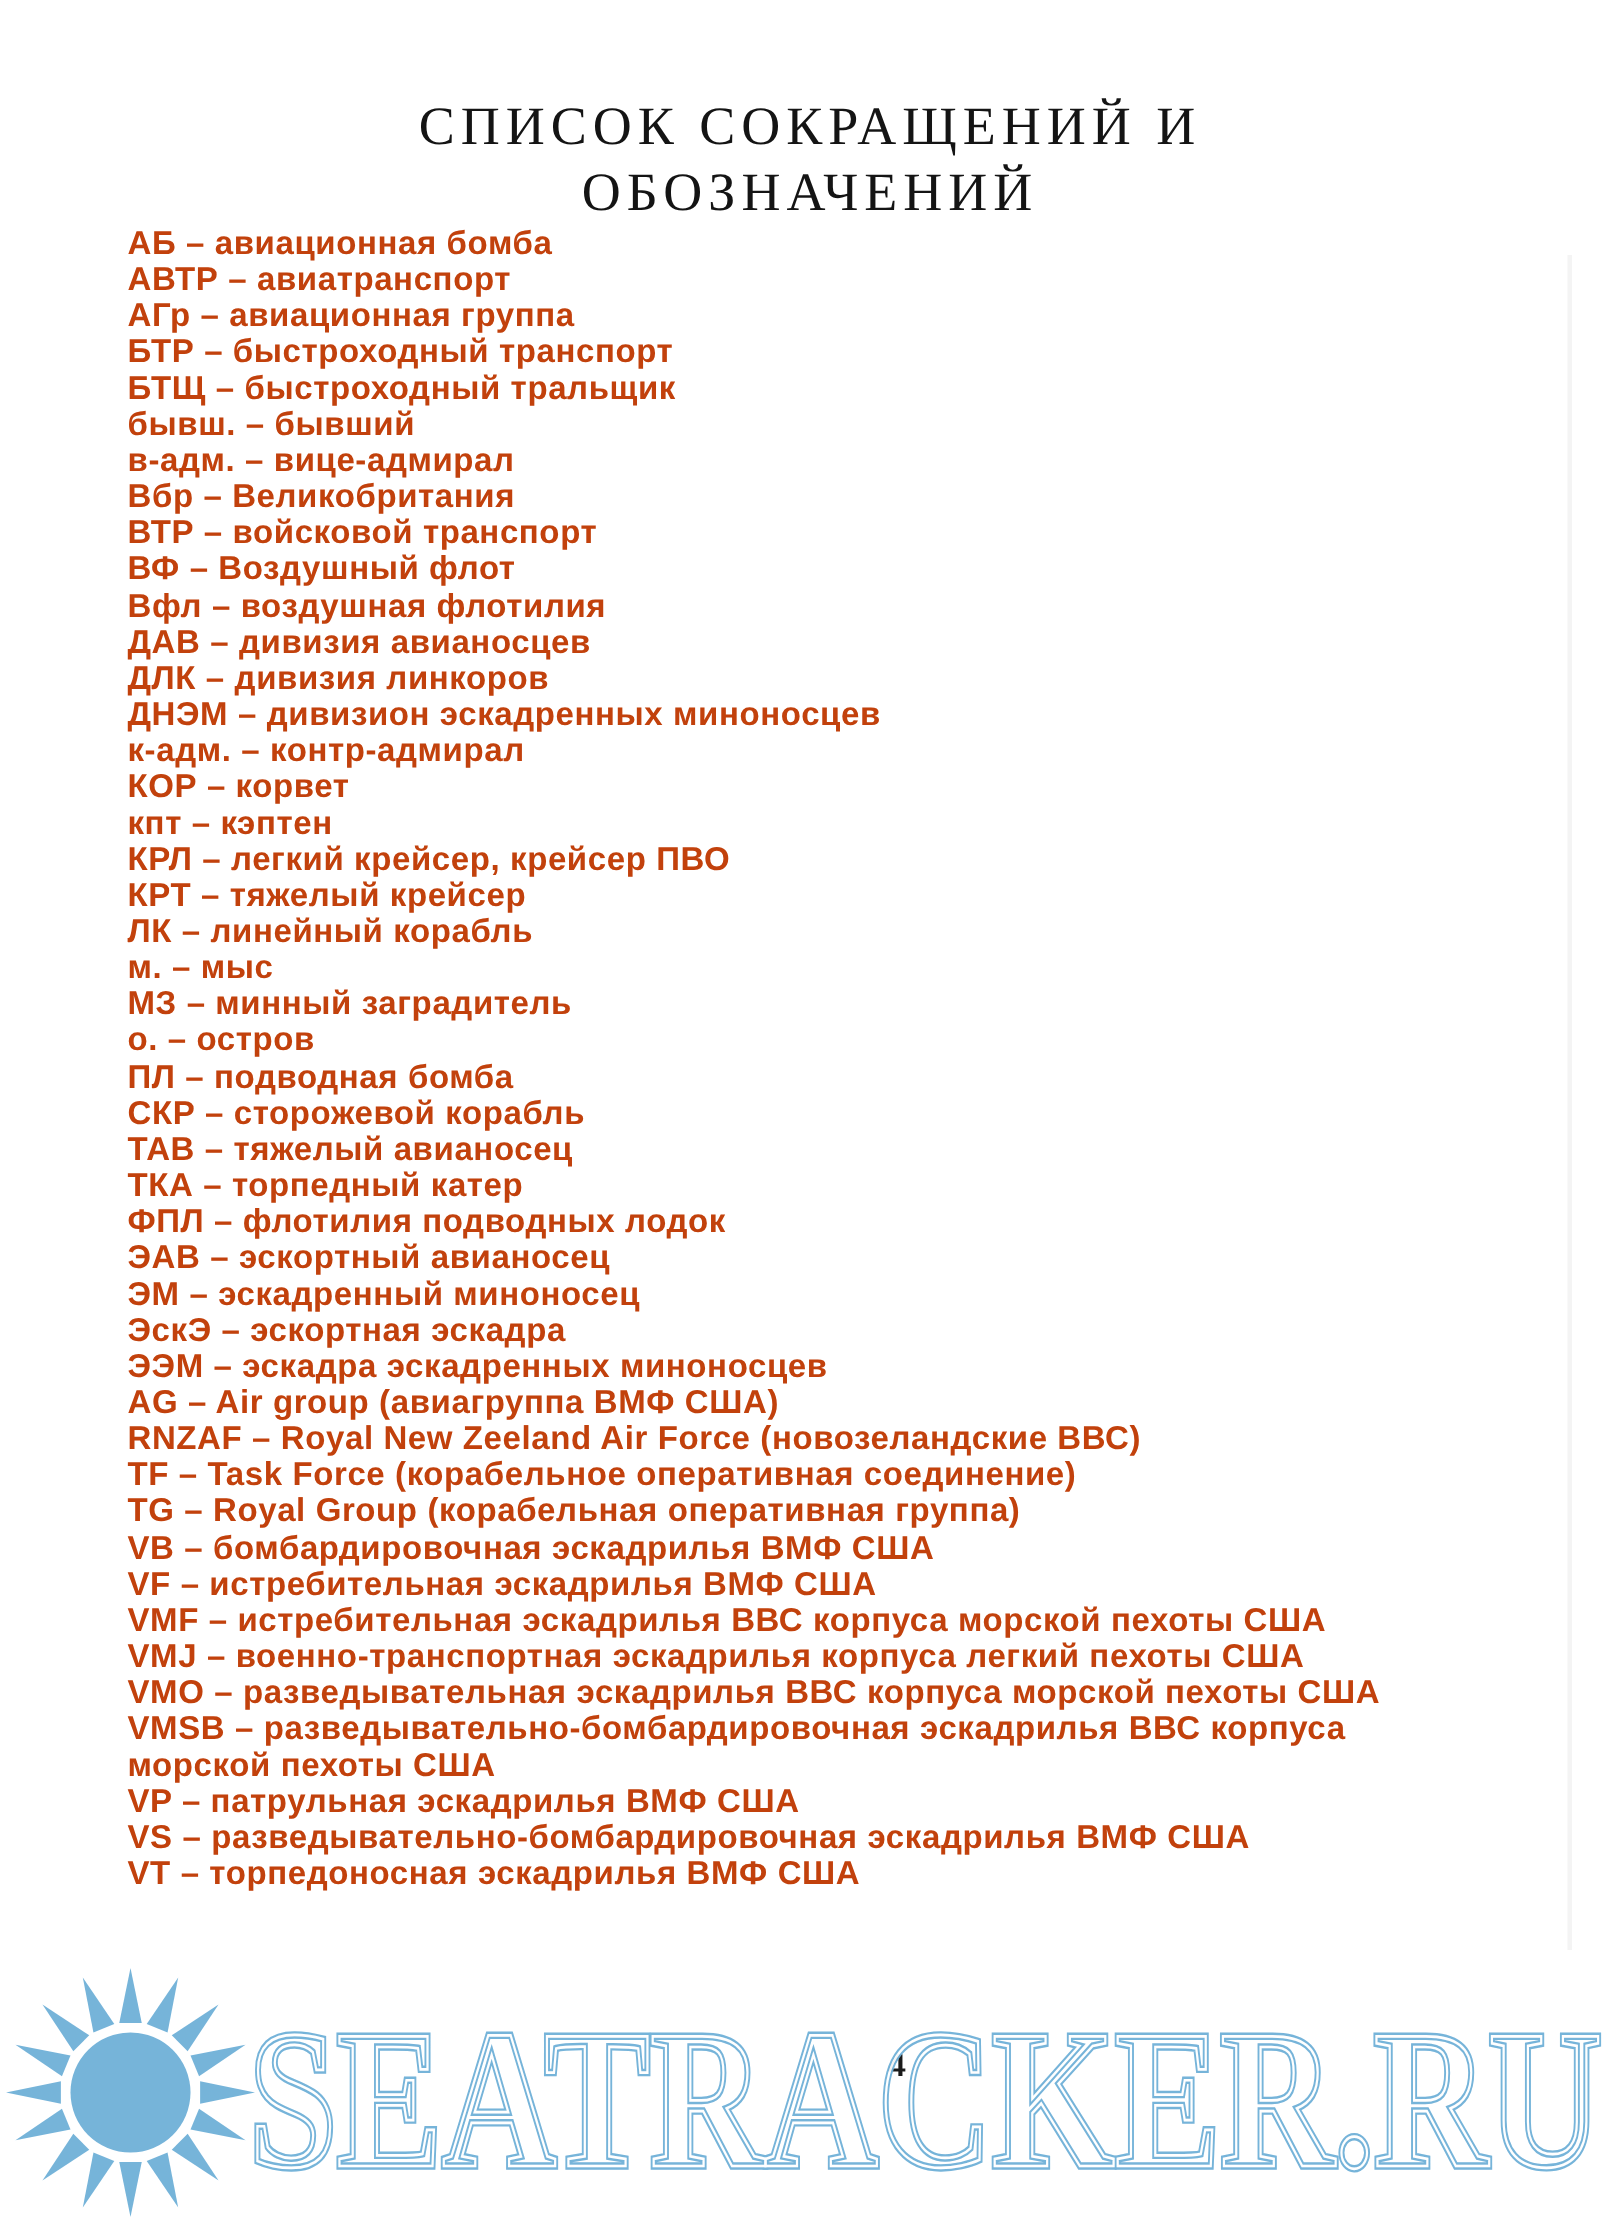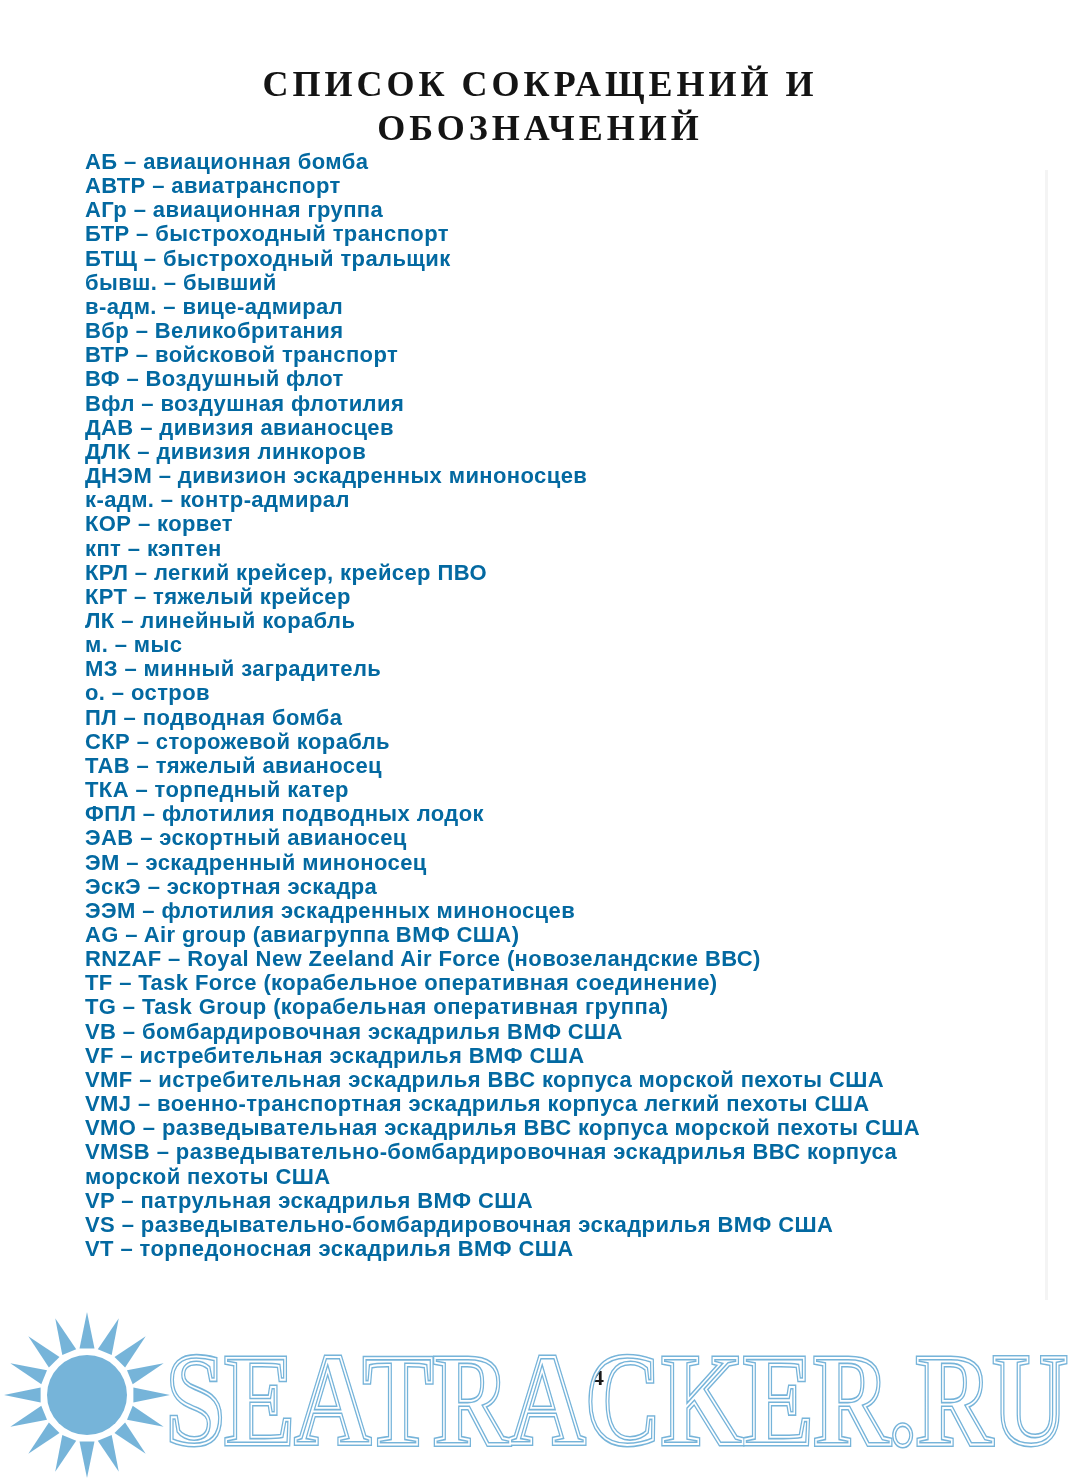--- a/index.html
+++ b/index.html
@@ -12,34 +12,34 @@
     overflow:hidden;
     font-family:"Liberation Sans", sans-serif;
     color:#161616;
   }
   .title {
     position:absolute;
     top:62px; left:0; width:100%;
     text-align:center;
     font-family:"Liberation Serif", serif;
     font-size:36px;
-    font-weight:bold;
+    font-weight:normal;
     letter-spacing:4px;
     line-height:44px;
     color:#141414;
   }
   .abbr-list {
     position:absolute;
     left:85px; top:150px;
     width:960px;
     font-size:22px;
     line-height:24.15px;
     letter-spacing:0.4px;
     font-weight:600;
-    color:#0369a1;
+    color:#c2410c;
   }
   .abbr-row { white-space:pre-wrap; }
   .page-number {
     position:absolute;
     left:592px; top:1366px;
     font-size:21px;
     font-weight:600;
     z-index:1;
     color:#1a1a1a;
   }
@@ -106,25 +106,25 @@
       <div class="abbr-row">МЗ – минный заградитель</div>
       <div class="abbr-row">о. – остров</div>
       <div class="abbr-row">ПЛ – подводная бомба</div>
       <div class="abbr-row">СКР – сторожевой корабль</div>
       <div class="abbr-row">ТАВ – тяжелый авианосец</div>
       <div class="abbr-row">ТКА – торпедный катер</div>
       <div class="abbr-row">ФПЛ – флотилия подводных лодок</div>
       <div class="abbr-row">ЭАВ – эскортный авианосец</div>
       <div class="abbr-row">ЭМ – эскадренный миноносец</div>
       <div class="abbr-row">ЭскЭ – эскортная эскадра</div>
-      <div class="abbr-row">ЭЭМ – флотилия эскадренных миноносцев</div>
+      <div class="abbr-row">ЭЭМ – эскадра эскадренных миноносцев</div>
       <div class="abbr-row">AG – Air group (авиагруппа ВМФ США)</div>
       <div class="abbr-row">RNZAF – Royal New Zeeland Air Force (новозеландские ВВС)</div>
       <div class="abbr-row">TF – Task Force (корабельное оперативная соединение)</div>
-      <div class="abbr-row">TG – Task Group (корабельная оперативная группа)</div>
+      <div class="abbr-row">TG – Royal Group (корабельная оперативная группа)</div>
       <div class="abbr-row">VB – бомбардировочная эскадрилья ВМФ США</div>
       <div class="abbr-row">VF – истребительная эскадрилья ВМФ США</div>
       <div class="abbr-row">VMF – истребительная эскадрилья ВВС корпуса морской пехоты США</div>
       <div class="abbr-row">VMJ – военно-транспортная эскадрилья корпуса легкий пехоты США</div>
       <div class="abbr-row">VMO – разведывательная эскадрилья ВВС корпуса морской пехоты США</div>
       <div class="abbr-row">VMSB – разведывательно-бомбардировочная эскадрилья ВВС корпуса
 морской пехоты США</div>
       <div class="abbr-row">VP – патрульная эскадрилья ВМФ США</div>
       <div class="abbr-row">VS – разведывательно-бомбардировочная эскадрилья ВМФ США</div>
       <div class="abbr-row">VT – торпедоносная эскадрилья ВМФ США</div>

